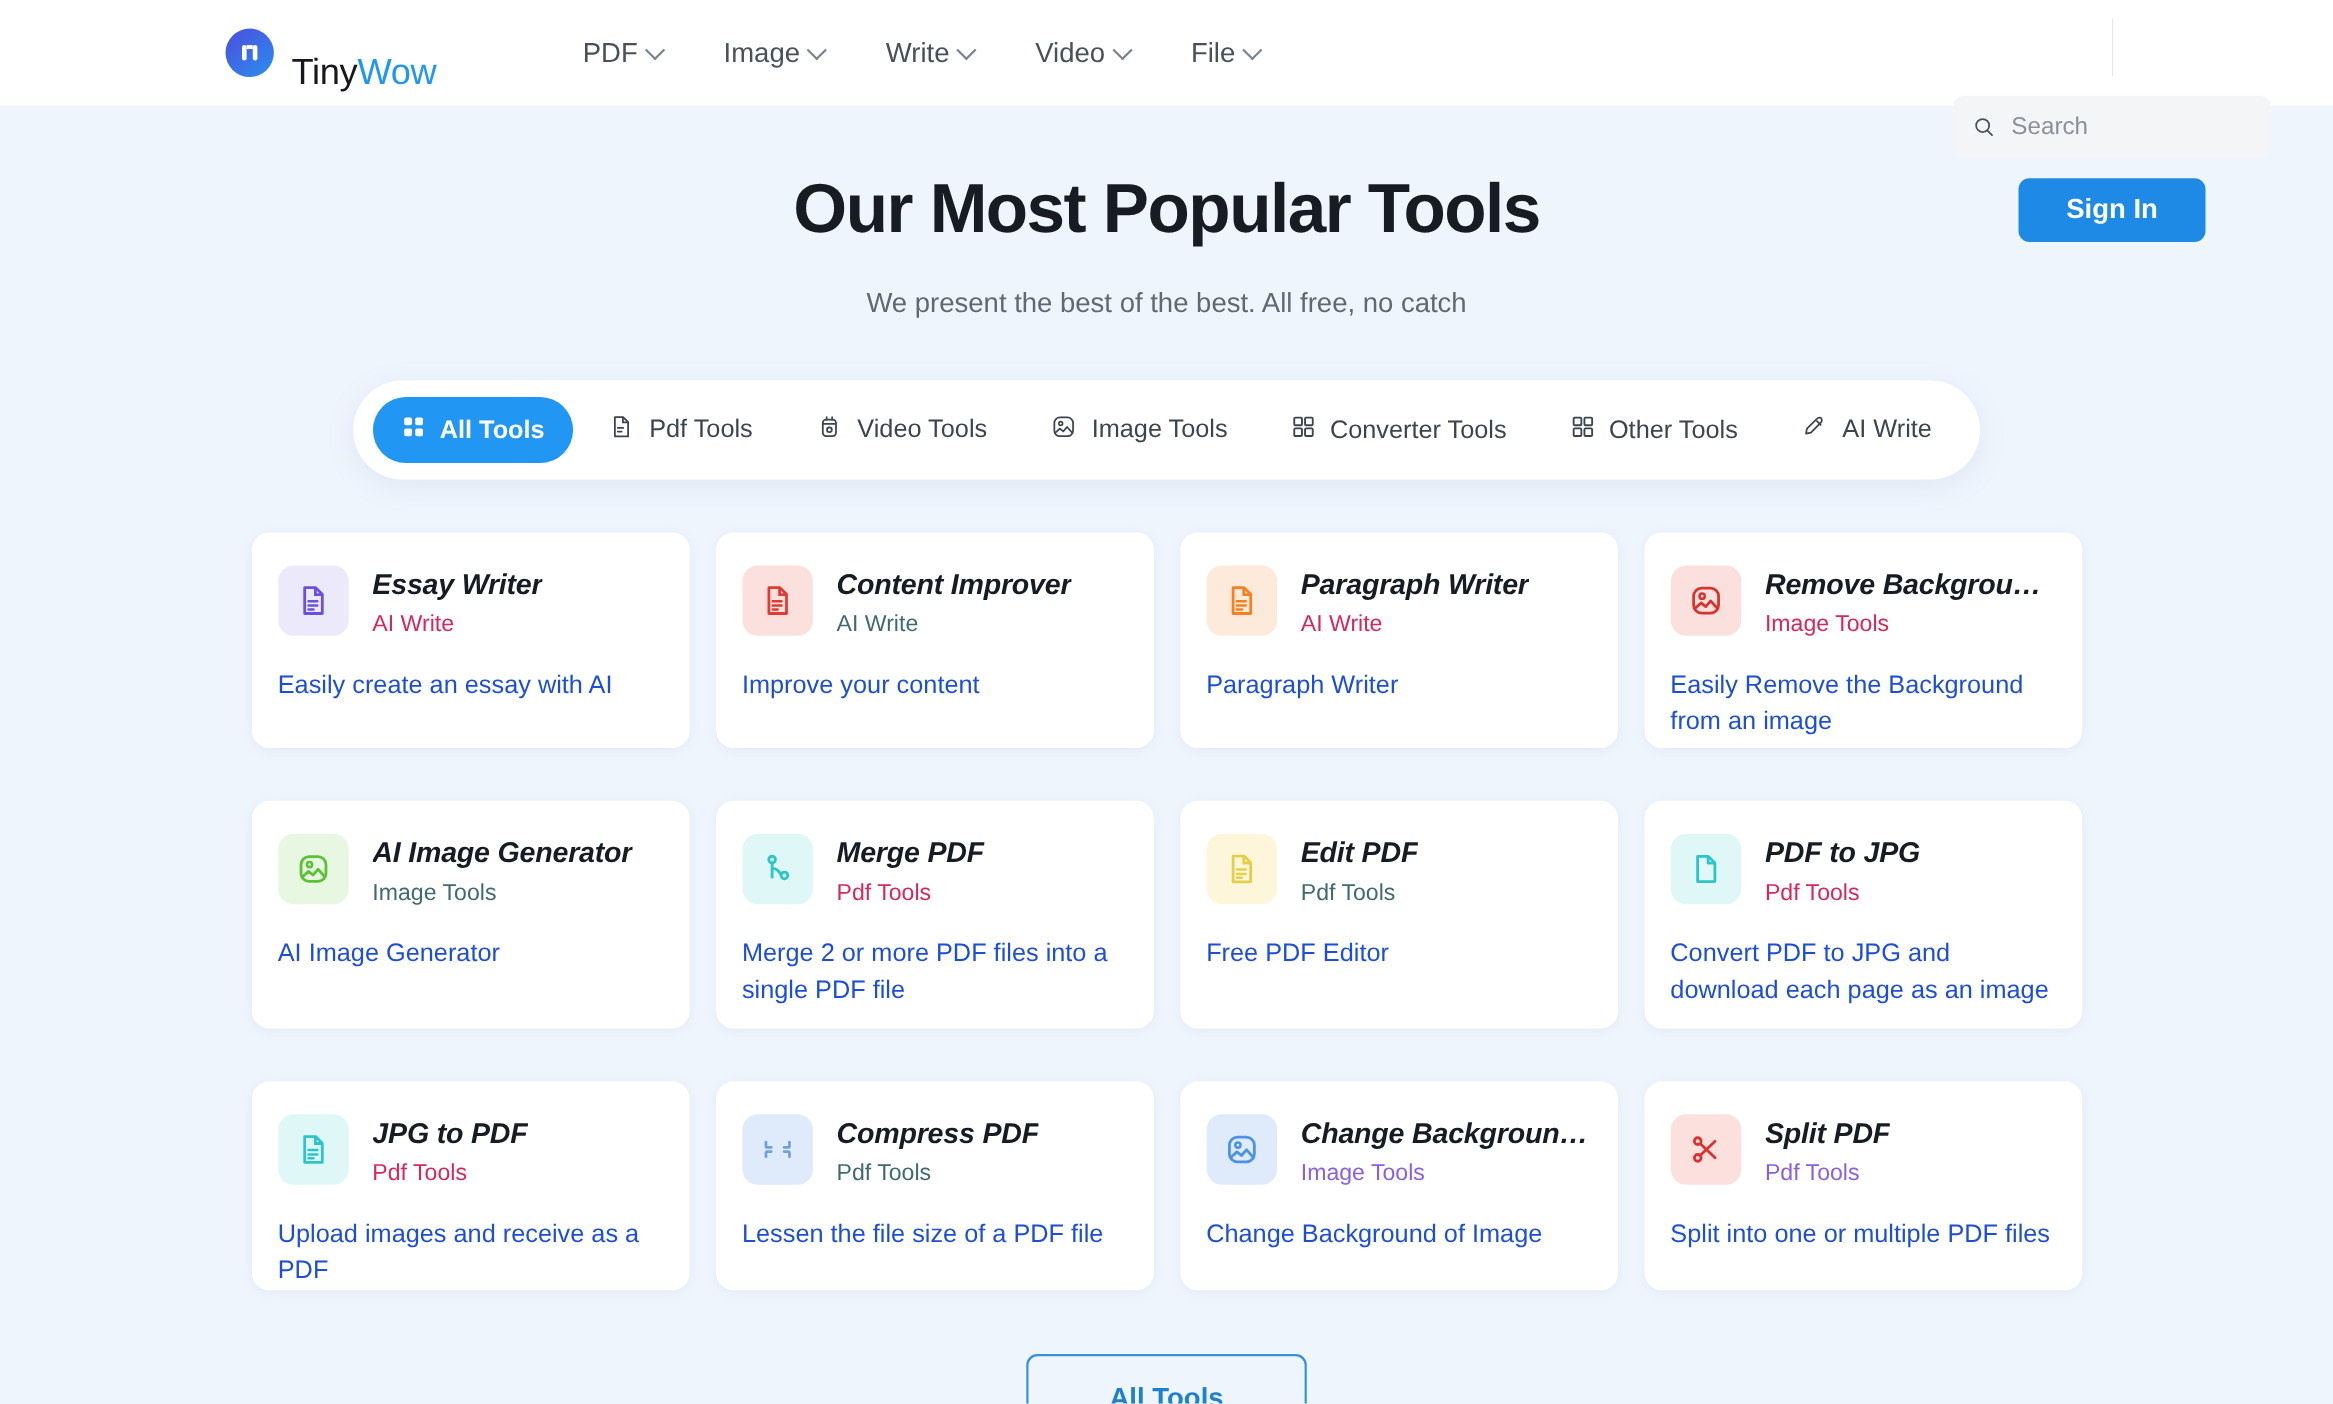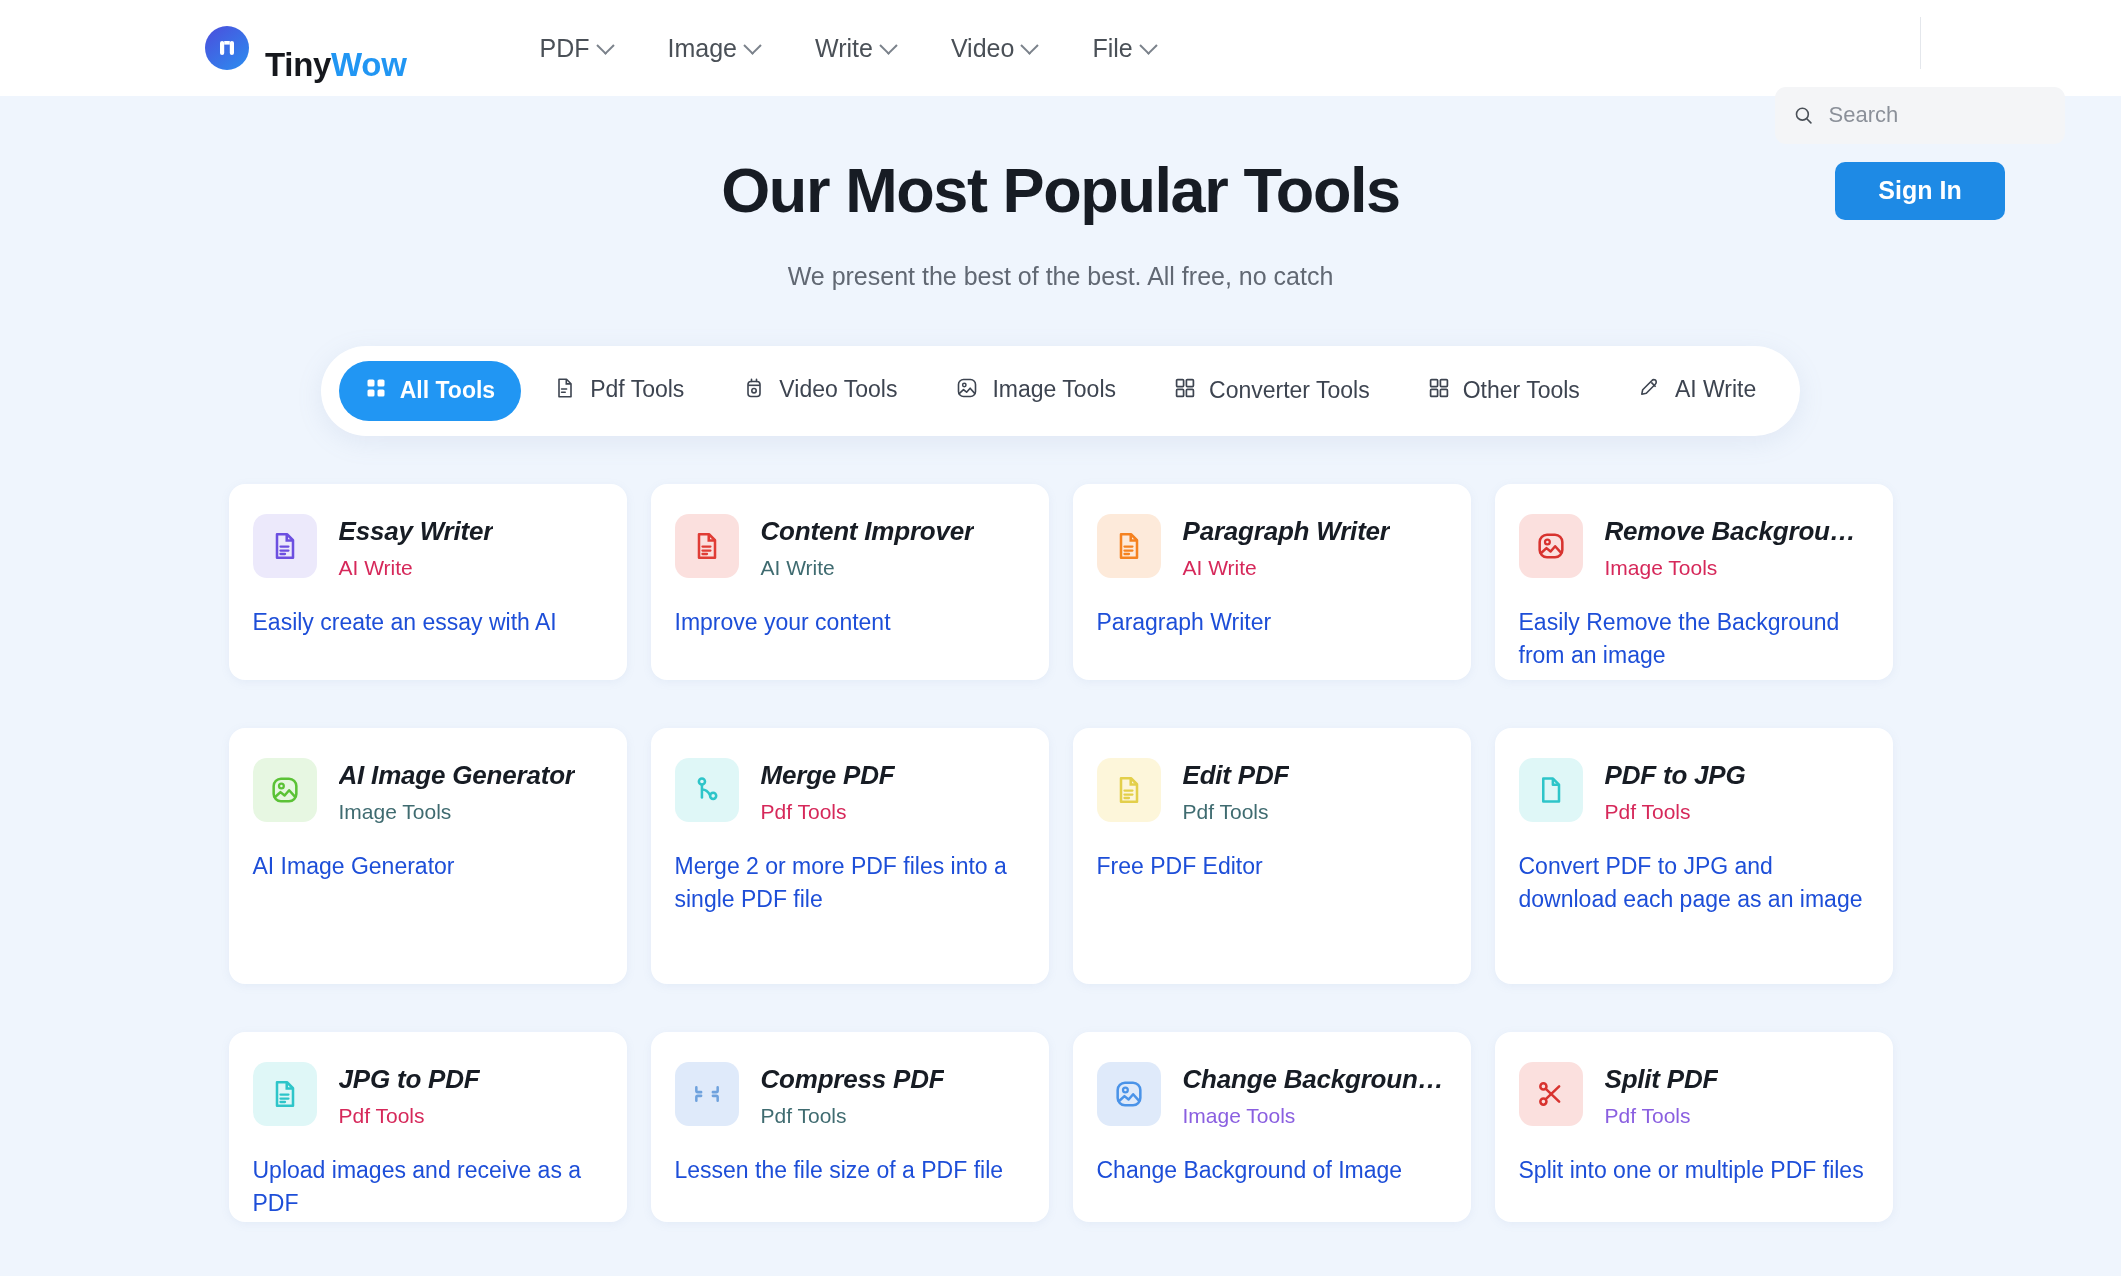--- a/index.html
+++ b/index.html
@@ -20,21 +20,21 @@
     padding: 0 56px 0 205px;
     position: relative;
     z-index: 10;
   }
   .brand { display: flex; align-items: center; gap: 16px; }
   .brand-mark {
     width: 44px; height: 44px; border-radius: 50%;
     background: linear-gradient(140deg, #4c4ddc 0%, #2b8ef0 100%);
     display: flex; align-items: center; justify-content: center;
   }
-  .brand-text { font-size: 33px; font-weight: 700; letter-spacing: -0.3px; margin-top: 34px; }
+  .brand-text { font-size: 33px; font-weight: 400; letter-spacing: -0.3px; margin-top: 34px; }
   .brand-text .tiny { color: #16181d; }
   .brand-text .wow  { color: #2196f3; }
 
   .nav { display: flex; align-items: center; margin-left: 105px; gap: 0; }
   .nav-item {
     display: flex; align-items: center; gap: 9px;
     font-size: 25px; color: #4a5057; font-weight: 400;
     padding: 0 28px; cursor: pointer; white-space: nowrap;
   }
   .caret {
@@ -96,21 +96,21 @@
     gap: 24px 24px;
     justify-content: center;
     margin-top: 48px;
   }
   .card {
     background: #ffffff; border-radius: 16px; padding: 30px 24px 28px 24px;
     box-shadow: 0 2px 10px rgba(120,145,185,0.09);
     cursor: pointer; display: flex; flex-direction: column;
   }
   .row1 .card { height: 196px; }
-  .row2 .card { height: 256px; }
+  .row2 .card { height: 207px; }
   .row3 .card { height: 190px; }
   .card-head { display: flex; align-items: flex-start; gap: 22px; }
   .card-icon {
     width: 64px; height: 64px; border-radius: 14px; flex: 0 0 64px;
     display: flex; align-items: center; justify-content: center;
   }
   .card-titles { padding-top: 2px; min-width: 0; }
   .card-title {
     font-size: 26px; font-weight: 700; color: #171c24;
     white-space: nowrap; overflow: hidden; text-overflow: ellipsis;

